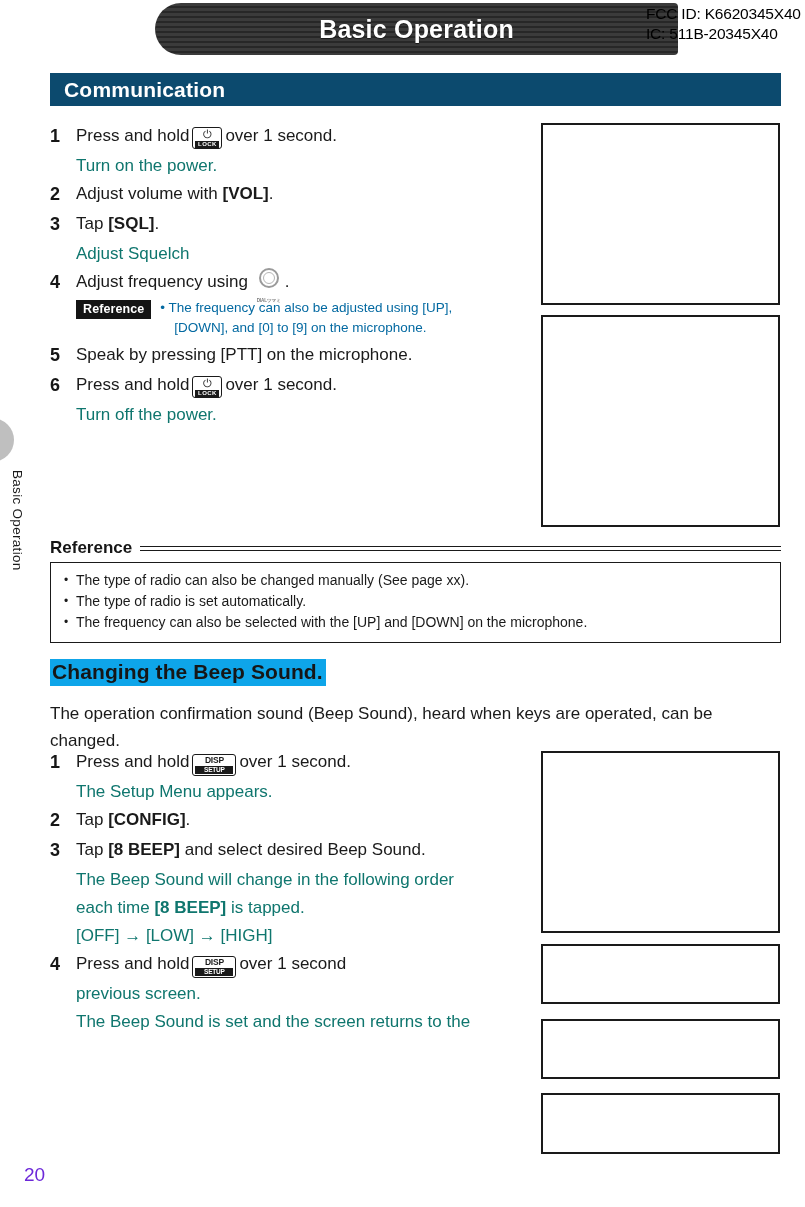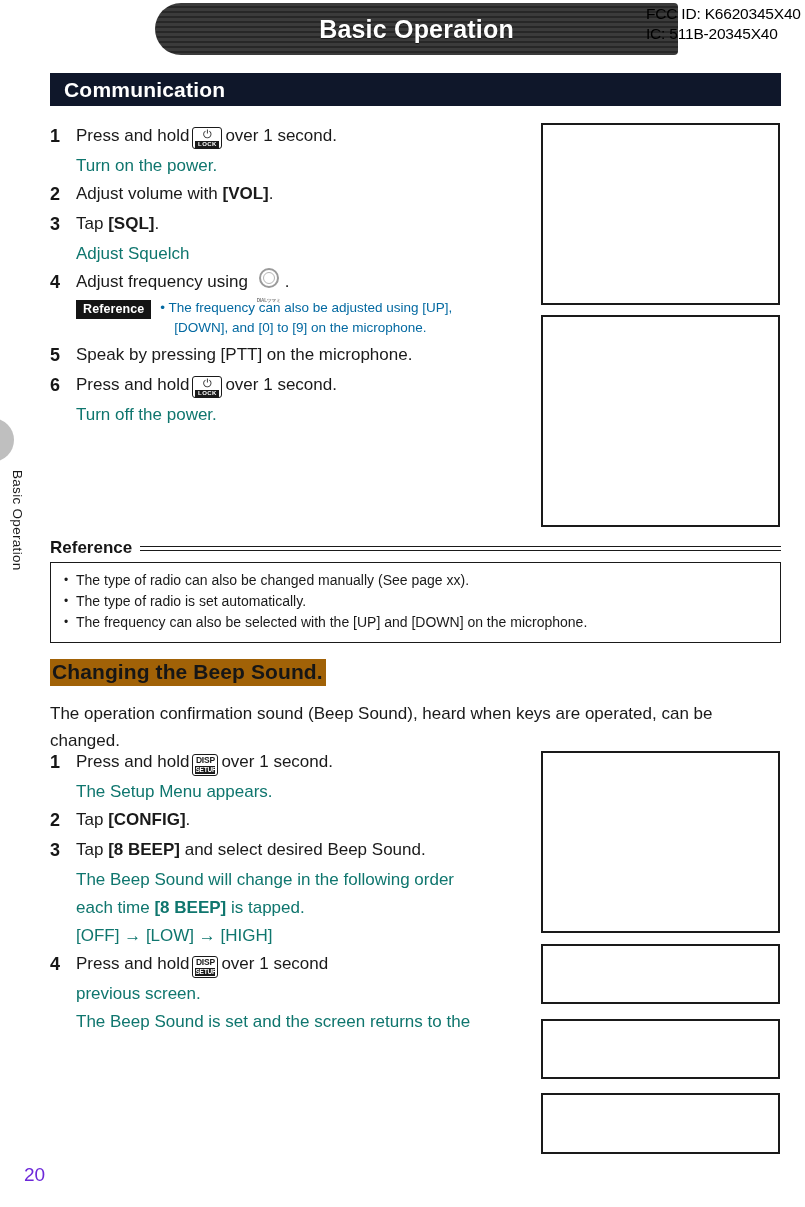--- a/index.html
+++ b/index.html
@@ -90,21 +90,21 @@
     white-space: nowrap;
   }
 
   
   .section-bar {
     position: absolute;
     left: 50px;
     top: 73px;
     width: 731px;
     height: 33px;
-    background: #0f172a;
+    background: #0c4a6e;
     display: flex;
     align-items: center;
   }
   .section-bar-title {
     color: #ffffff;
     font-size: 21px;
     font-weight: bold;
     padding-left: 14px;
     letter-spacing: 0.2px;
   }
@@ -171,21 +171,21 @@
     display: block;
     margin: 1px 2px 1px 2px;
     background: #1a1a1a;
     color: #ffffff;
     font-size: 6px;
     font-weight: bold;
     line-height: 7px;
     letter-spacing: 0.4px;
   }
   .key-disp {
-    width: 26px;
+    width: 44px;
     height: 22px;
     padding-top: 1px;
   }
   .key-disp .disp-top {
     display: block;
     font-size: 8.5px;
     font-weight: bold;
     line-height: 9px;
     letter-spacing: -0.2px;
     color: #1a1a1a;
@@ -310,21 +310,21 @@
   }
 
   
   .sub-heading {
     position: absolute;
     left: 50px;
     top: 659px;
     font-size: 21px;
     font-weight: bold;
     color: #161616;
-    background: #a16207;
+    background: #0ea5e9;
     padding: 1px 3px 2px 2px;
     letter-spacing: 0.1px;
   }
 
   
   .intro-para {
     position: absolute;
     left: 50px;
     top: 700px;
     width: 700px;

